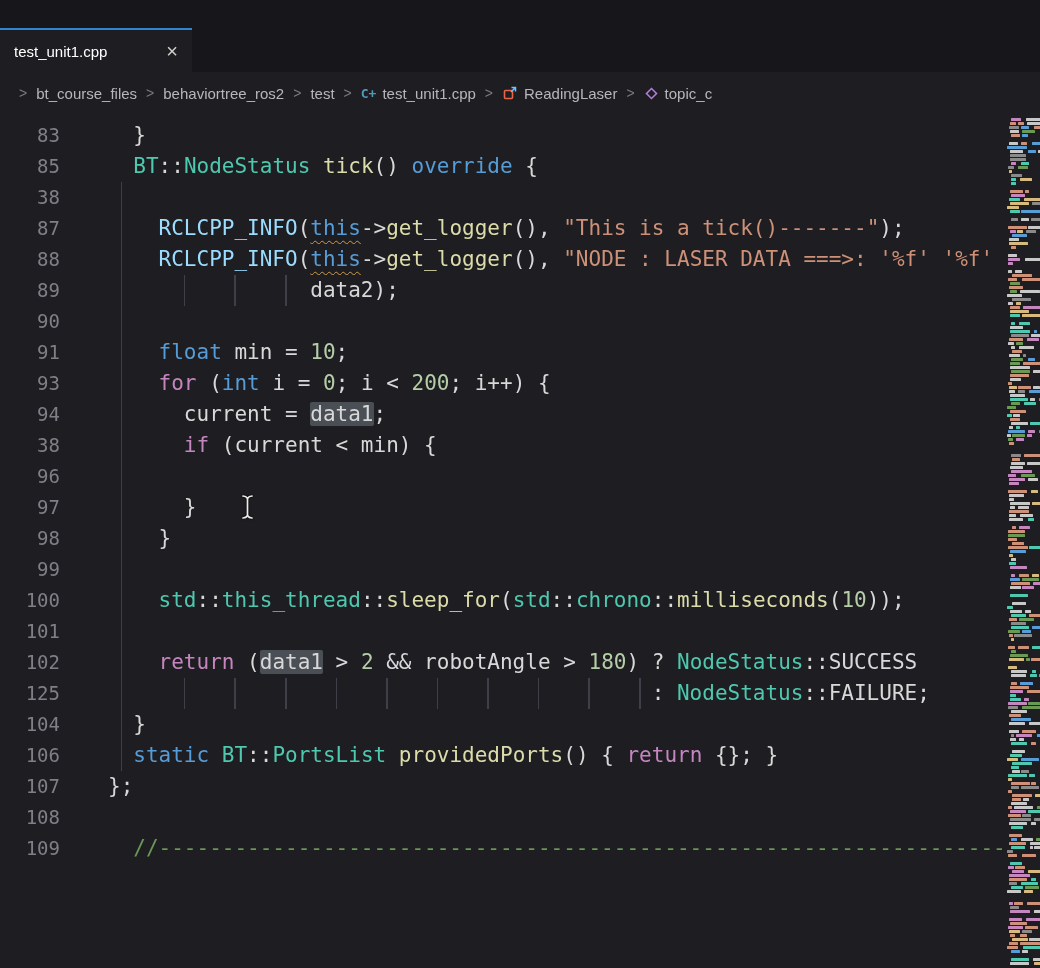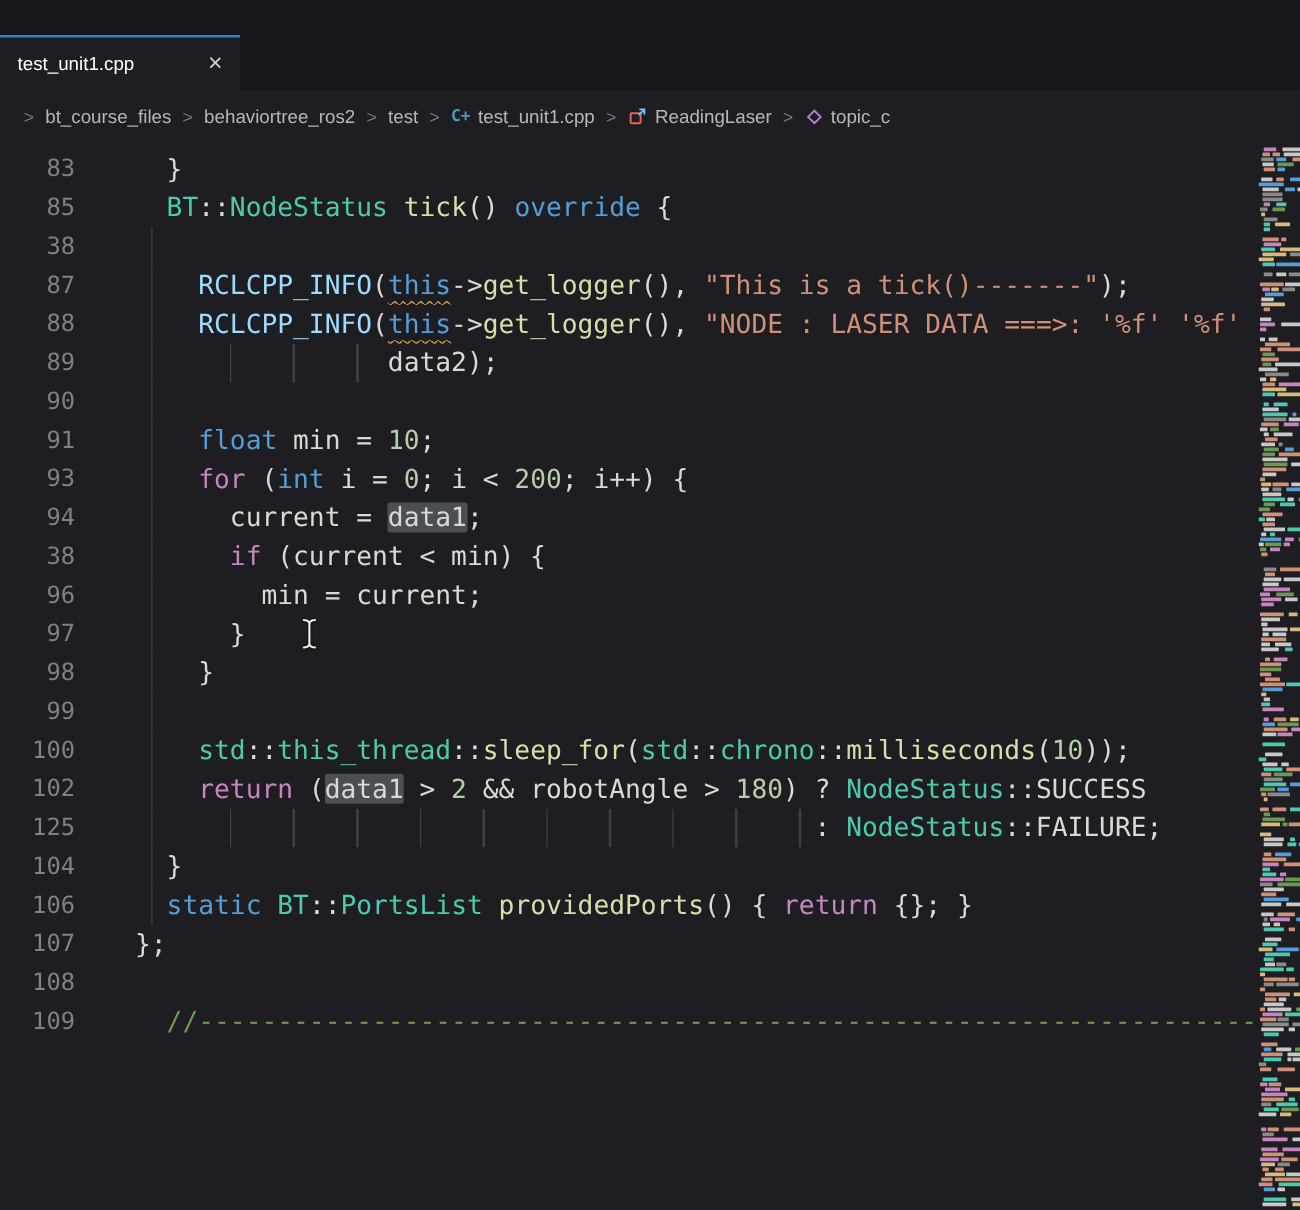--- a/index.html
+++ b/index.html
@@ -227,37 +227,41 @@
         <div class="line">
           <div class="num">94</div>
           <div class="code"><span class="guide" style="left: calc(1ch + 48px);"></span><span class="tk-fg">      current = </span><span class="tk-fg whl">data1</span><span class="tk-fg">;</span></div>
         </div>
         <div class="line">
           <div class="num">38</div>
           <div class="code"><span class="guide" style="left: calc(1ch + 48px);"></span><span class="tk-fg">      </span><span class="tk-ctl">if</span><span class="tk-fg"> (current &lt; min) {</span></div>
         </div>
         <div class="line">
           <div class="num">96</div>
-          <div class="code"><span class="guide" style="left: calc(1ch + 48px);"></span><span class="tk-fg">        min = current;</span></div>
+          <div class="code"><span class="guide" style="left: calc(1ch + 48px);"></span></div>
         </div>
         <div class="line">
           <div class="num">97</div>
           <div class="code"><span class="guide" style="left: calc(1ch + 48px);"></span><span class="tk-fg">      }</span></div>
         </div>
         <div class="line">
           <div class="num">98</div>
           <div class="code"><span class="guide" style="left: calc(1ch + 48px);"></span><span class="tk-fg">    }</span></div>
         </div>
         <div class="line">
           <div class="num">99</div>
           <div class="code"><span class="guide" style="left: calc(1ch + 48px);"></span></div>
         </div>
         <div class="line">
           <div class="num">100</div>
           <div class="code"><span class="guide" style="left: calc(1ch + 48px);"></span><span class="tk-fg">    </span><span class="tk-typ">std</span><span class="tk-fg">::</span><span class="tk-typ">this_thread</span><span class="tk-fg">::</span><span class="tk-fn">sleep_for</span><span class="tk-fg">(</span><span class="tk-typ">std</span><span class="tk-fg">::</span><span class="tk-typ">chrono</span><span class="tk-fg">::</span><span class="tk-fn">milliseconds</span><span class="tk-fg">(</span><span class="tk-num">10</span><span class="tk-fg">));</span></div>
+        </div>
+        <div class="line">
+          <div class="num">101</div>
+          <div class="code"><span class="guide" style="left: calc(1ch + 48px);"></span></div>
         </div>
         <div class="line">
           <div class="num">102</div>
           <div class="code"><span class="guide" style="left: calc(1ch + 48px);"></span><span class="tk-fg">    </span><span class="tk-ctl">return</span><span class="tk-fg"> (</span><span class="tk-fg whl">data1</span><span class="tk-fg"> &gt; </span><span class="tk-num">2</span><span class="tk-fg"> &amp;&amp; robotAngle &gt; </span><span class="tk-num">180</span><span class="tk-fg">) ? </span><span class="tk-typ">NodeStatus</span><span class="tk-fg">::</span><span class="tk-fg">SUCCESS</span></div>
         </div>
         <div class="line">
           <div class="num">125</div>
           <div class="code"><span class="guide" style="left: calc(1ch + 48px);"></span><span class="guide" style="left: calc(6ch + 48px);"></span><span class="guide" style="left: calc(10ch + 48px);"></span><span class="guide" style="left: calc(14ch + 48px);"></span><span class="guide" style="left: calc(18ch + 48px);"></span><span class="guide" style="left: calc(22ch + 48px);"></span><span class="guide" style="left: calc(26ch + 48px);"></span><span class="guide" style="left: calc(30ch + 48px);"></span><span class="guide" style="left: calc(34ch + 48px);"></span><span class="guide" style="left: calc(38ch + 48px);"></span><span class="guide" style="left: calc(42ch + 48px);"></span><span class="tk-fg">                                           : </span><span class="tk-typ">NodeStatus</span><span class="tk-fg">::</span><span class="tk-fg">FAILURE</span><span class="tk-fg">;</span></div>
         </div>
         <div class="line">

